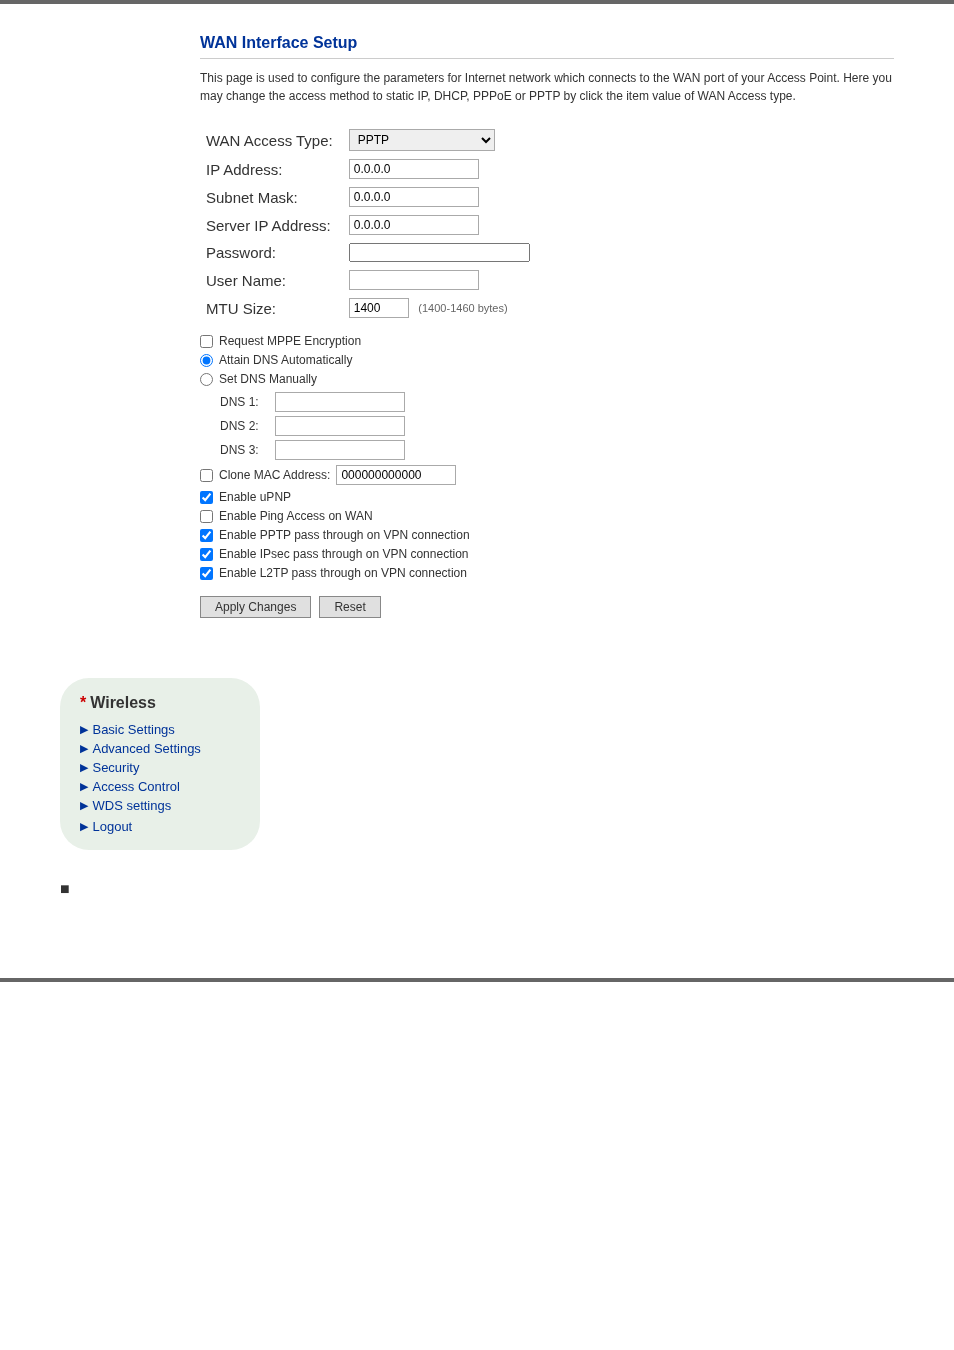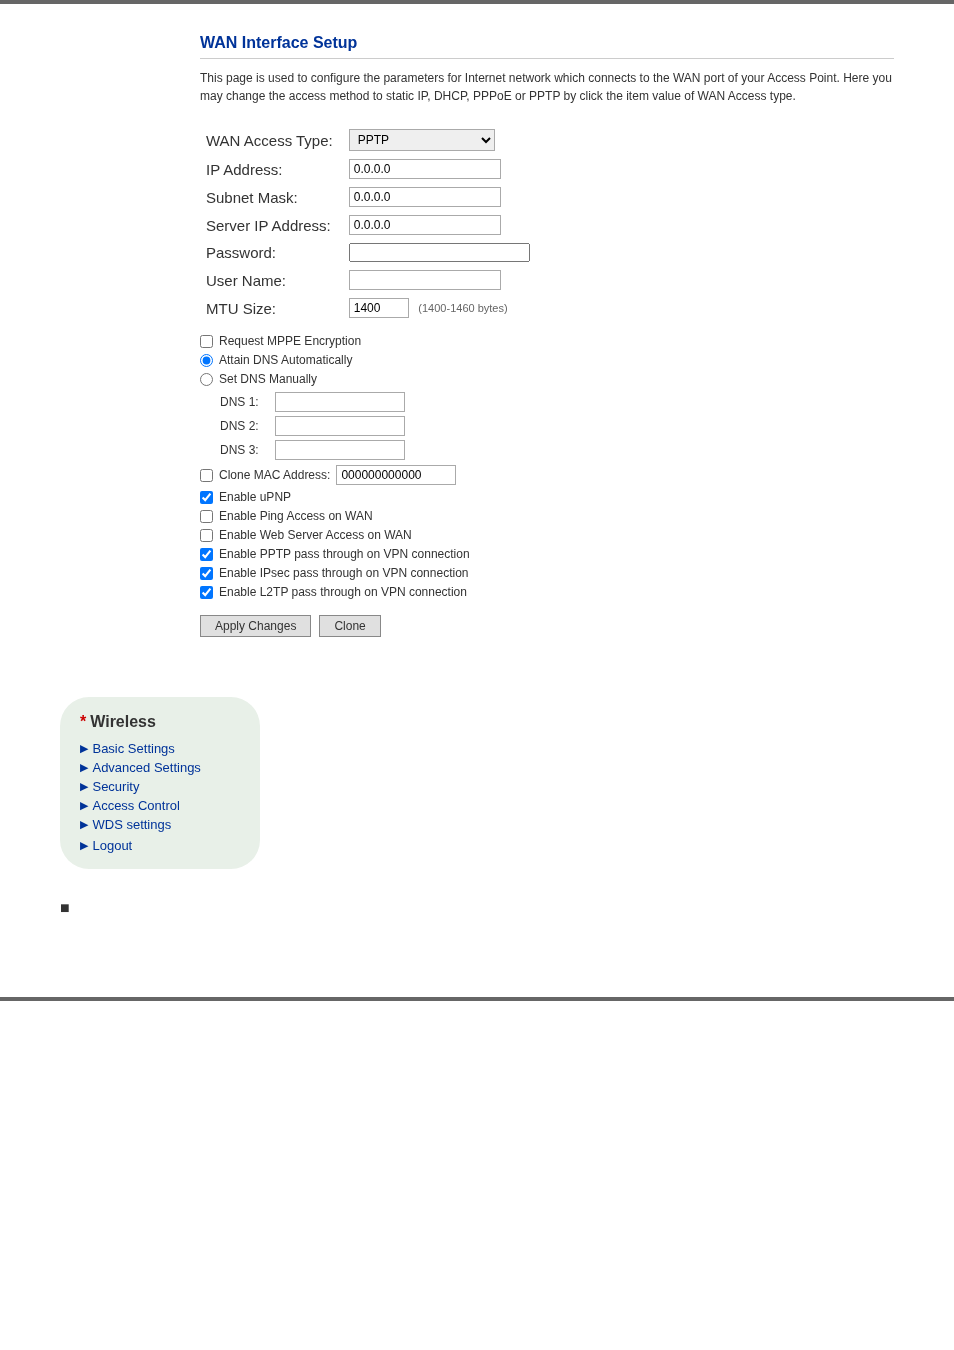--- a/index.html
+++ b/index.html
@@ -53,21 +53,21 @@
       font-size: 15px;
       color: #333;
       padding-right: 10px;
       min-width: 130px;
     }
 
     .form-table td.value input[type="text"] {
       border: 1px solid #aaa;
       padding: 2px 4px;
       font-size: 12px;
-      width: 152px;
+      width: 130px;
     }
 
     .form-table td.value select {
       border: 1px solid #aaa;
       padding: 2px 4px;
       font-size: 12px;
       width: 146px;
     }
 
     .mtu-note {
@@ -326,43 +326,39 @@
     <div class="checkbox-row">
       <input type="checkbox" checked="" style="">
       <label>Enable uPNP</label>
     </div>
 
     <div class="checkbox-row">
       <input type="checkbox" style="">
       <label>Enable Ping Access on WAN</label>
     </div>
 
-    <div class="checkbox-row">
-      <input type="checkbox" style="">
-      <label>Enable Web Server Access on WAN</label>
-    </div>
 
     <div class="checkbox-row">
       <input type="checkbox" checked="" style="">
       <label>Enable PPTP pass through on VPN connection</label>
     </div>
 
     <div class="checkbox-row">
       <input type="checkbox" checked="" style="">
       <label>Enable IPsec pass through on VPN connection</label>
     </div>
 
     <div class="checkbox-row">
       <input type="checkbox" checked="" style="">
       <label>Enable L2TP pass through on VPN connection</label>
     </div>
 
     <div class="button-row">
       <button class="btn">Apply Changes</button>
-      <button class="btn">Clone</button>
+      <button class="btn">Reset</button>
     </div>
   </div>
 
 </div>
 
 <div class="bottom-section">
   <div class="wireless-title">
     <span class="asterisk">*</span><span>Wireless</span>
   </div>
   <div class="nav-item">

